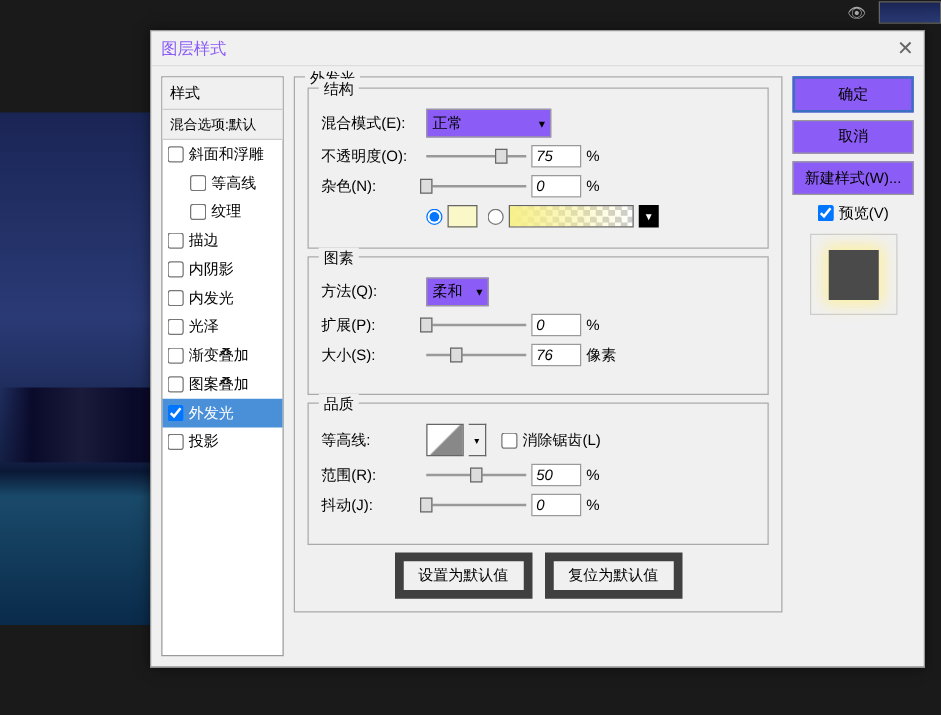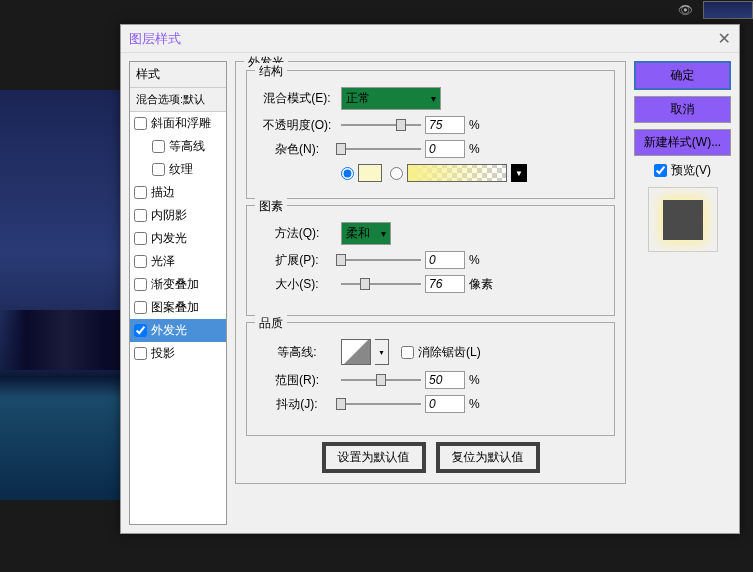--- a/index.html
+++ b/index.html
@@ -20,39 +20,39 @@
 .style-item { padding: 3px 4px; display: flex; align-items: center; gap: 4px; cursor: pointer; }
 .style-item.indent { padding-left: 22px; }
 .style-item.selected { background: #4a90d9; color: #fff; }
 .style-item input[type=checkbox] { margin: 0; }
 .center-col { flex: 1; padding: 8px; }
 .fieldset { border: 1px solid #aaa; margin-bottom: 6px; padding: 8px 10px 10px; position: relative; }
 .fieldset-title { position: absolute; top: -8px; left: 8px; background: #f0f0f0; padding: 0 4px; }
 .sub-fieldset { border: 1px solid #aaa; padding: 16px 10px; margin-bottom: 6px; position: relative; }
 .sub-title { position: absolute; top: -8px; left: 8px; background: #f0f0f0; padding: 0 4px; }
 .row { display: flex; align-items: center; margin-bottom: 6px; gap: 4px; }
-.row-label { width: 80px; text-align: center; }
-.select { border: 1px solid #999; background: #15803d; padding: 2px 4px; min-width: 100px; display: flex; justify-content: space-between; align-items: center; }
+.row-label { width: 80px; text-align: left; }
+.select { border: 1px solid #999; background: #8b5cf6; padding: 2px 4px; min-width: 100px; display: flex; justify-content: space-between; align-items: center; }
 .select.small { min-width: 50px; }
 .select .arrow { font-size: 10px; }
 .slider { flex: 1; max-width: 80px; height: 16px; position: relative; display: flex; align-items: center; }
 .slider-track { height: 2px; background: #999; width: 100%; position: relative; }
 .slider-thumb { position: absolute; width: 10px; height: 12px; background: #ddd; border: 1px solid #666; top: -5px; transform: translateX(-50%); }
 .num-input { width: 40px; border: 1px solid #999; padding: 1px 3px; background: #fff; text-align: left; font-style: italic; }
 .unit { min-width: 20px; }
 .color-row { display: flex; align-items: center; gap: 8px; margin-left: 84px; }
 .radio-grp { display: flex; align-items: center; gap: 4px; }
 .color-swatch { width: 24px; height: 18px; border: 1px solid #666; }
 .gradient-bar { width: 100px; height: 18px; border: 1px solid #666; background: repeating-conic-gradient(#ccc 0% 25%, #fff 0% 50%) 50% / 10px 10px; position: relative; }
 .gradient-overlay { position: absolute; inset: 0; background: linear-gradient(to right, #f8f088, rgba(248,240,136,0)); }
 .grad-arrow { width: 16px; height: 18px; background: #000; color: #fff; display: flex; align-items: center; justify-content: center; font-size: 8px; }
 .contour-swatch { width: 30px; height: 26px; border: 1px solid #666; background: linear-gradient(135deg, #fff 0%, #fff 48%, #888 52%, #888 100%); display: flex; }
 .contour-arrow { width: 14px; height: 26px; border: 1px solid #666; border-left: none; display: flex; align-items: center; justify-content: center; font-size: 8px; }
 .btn-row { display: flex; gap: 10px; justify-content: center; margin-top: 6px; }
-.btn { border: 4px solid #404040; background: #f0f0f0; padding: 3px 12px; cursor: pointer; }
+.btn { border: 7px solid #404040; background: #f0f0f0; padding: 3px 12px; cursor: pointer; }
 .right-col { width: 105px; padding: 8px 8px 8px 0; }
 .r-btn { display: block; width: 100%; border: 1px solid #999; background: #8b5cf6; padding: 4px; margin-bottom: 6px; text-align: center; cursor: pointer; }
 .r-btn.primary { border: 2px solid #3a70c0; }
 .preview-chk { display: flex; align-items: center; gap: 4px; justify-content: center; margin-bottom: 8px; }
 .preview-box { width: 70px; height: 65px; margin: 0 auto; background: #f0f0f0; border: 1px solid #ccc; display: flex; align-items: center; justify-content: center; }
 .preview-inner { width: 40px; height: 40px; background: #4a4a4a; box-shadow: 0 0 12px 3px rgba(255,240,150,0.9); }
 </style>
 </head>
 <body>
 

